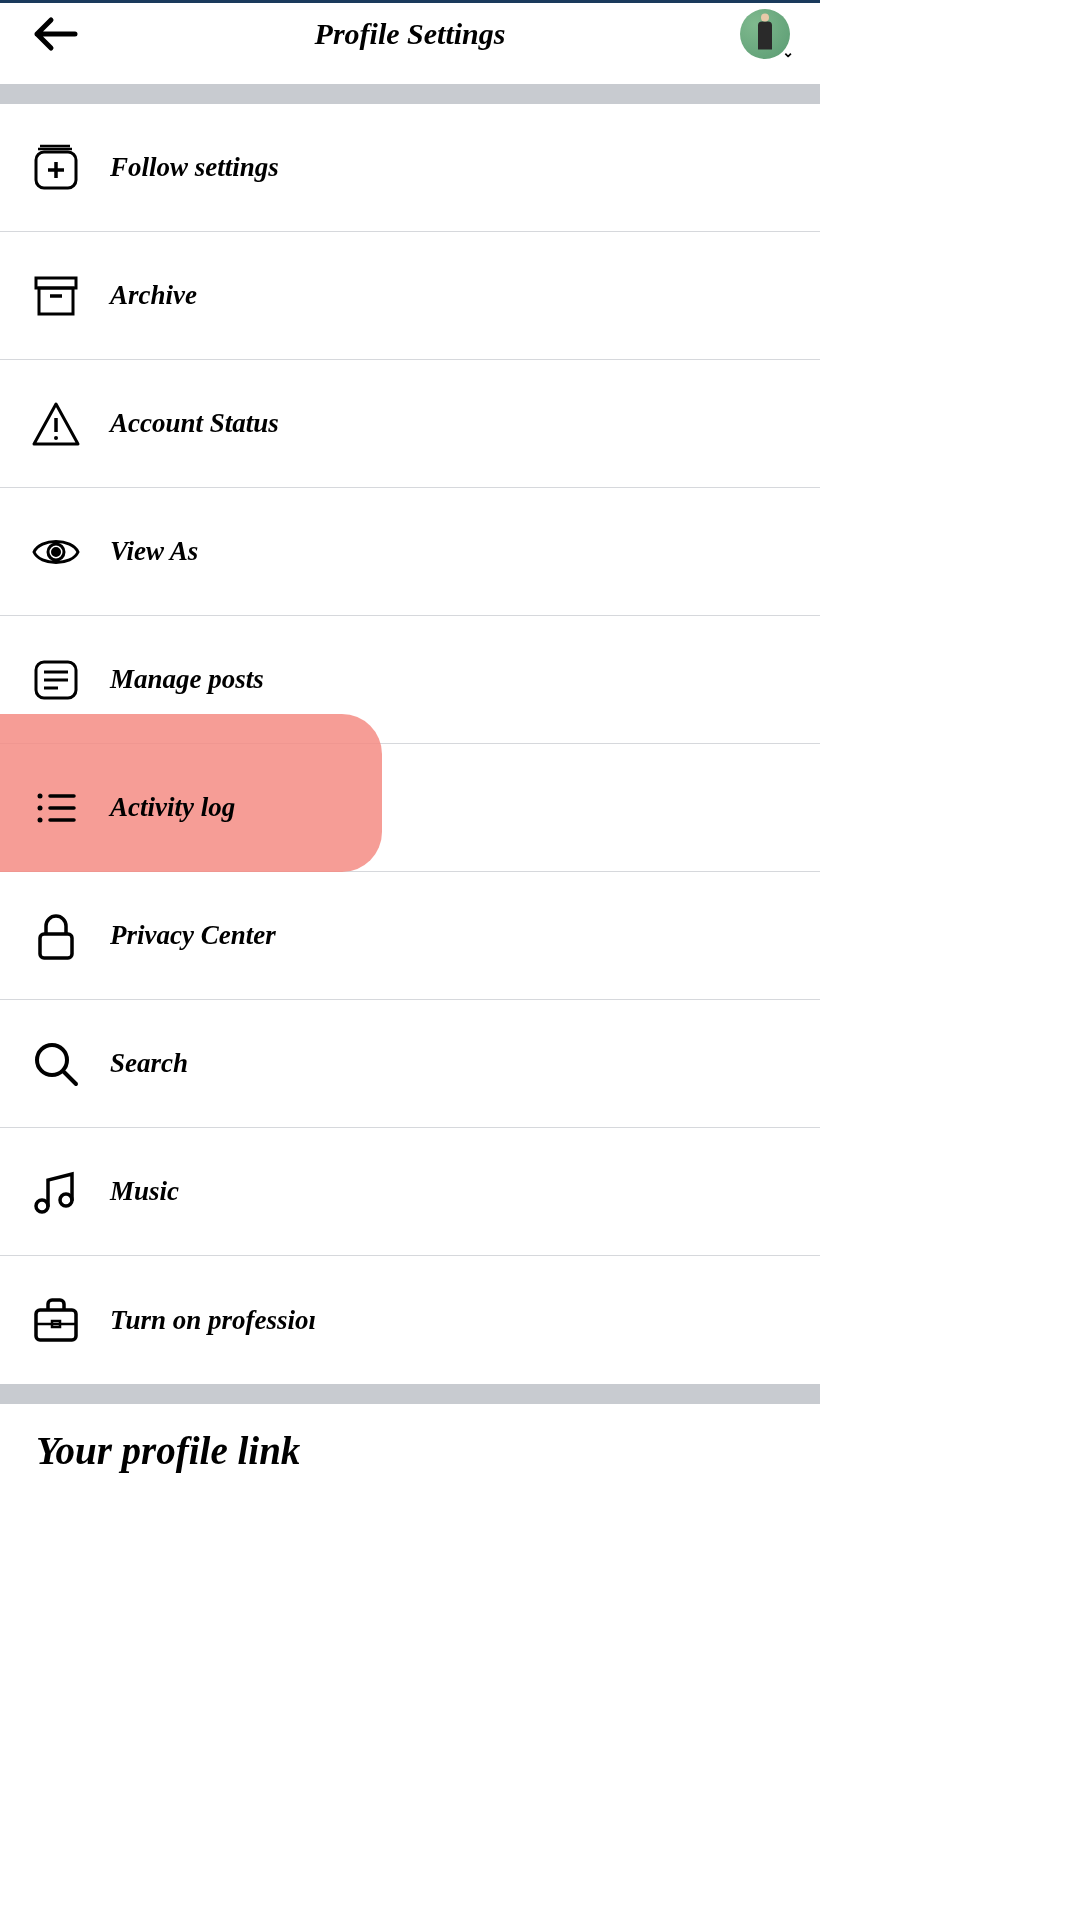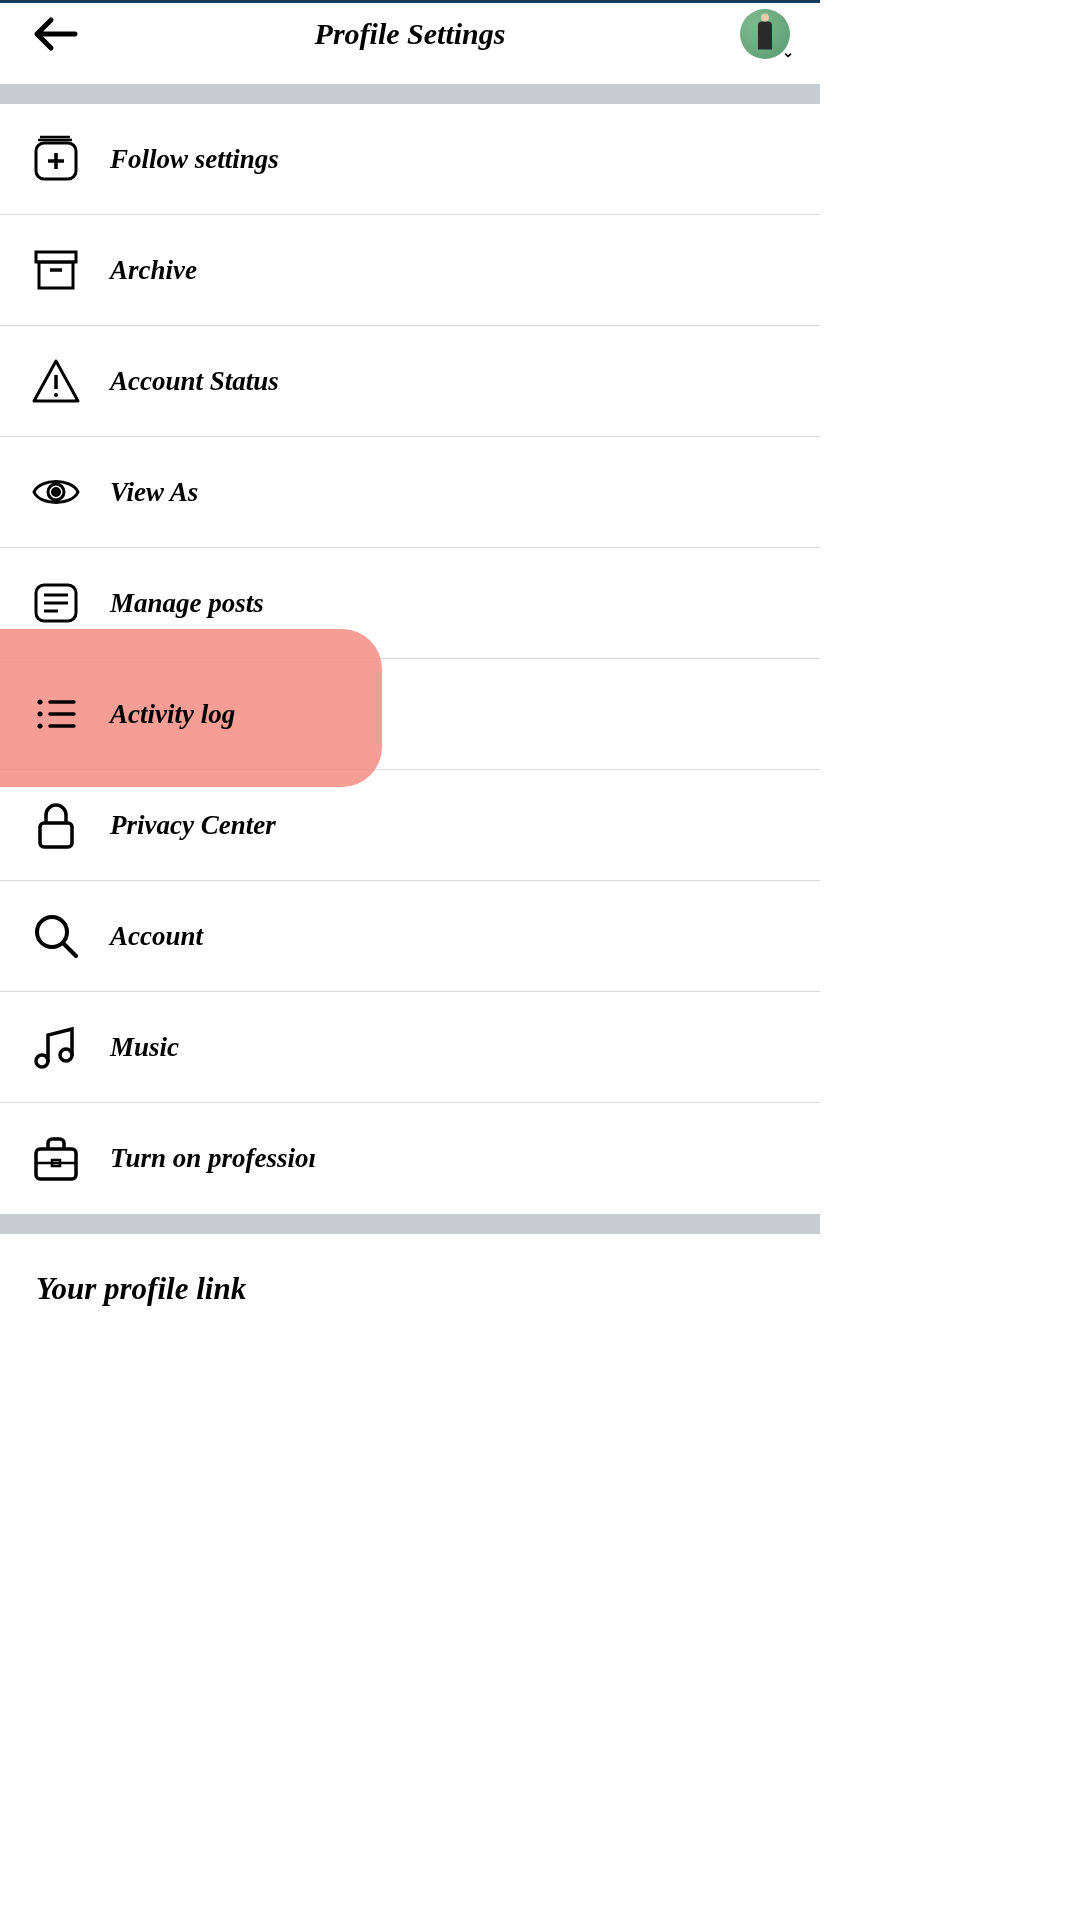--- a/index.html
+++ b/index.html
@@ -87,21 +87,21 @@
       height: 20px;
       background: #c8cbd0;
     }
     .menu-list {
       background: #fff;
     }
     .menu-item {
       display: flex;
       align-items: center;
       padding: 0 28px;
-      height: 111px;
+      height: 128px;
       border-bottom: 1px solid #d6d8dc;
       position: relative;
     }
     .menu-item:first-child {
       border-bottom: 1px solid #d6d8dc;
     }
     .menu-icon {
       width: 56px;
       height: 56px;
       display: flex;
@@ -127,23 +127,23 @@
       background: #f58c84;
       opacity: 0.85;
       border-radius: 0 40px 40px 0;
       z-index: 0;
     }
     .menu-item > *:not(.highlight) {
       position: relative;
       z-index: 1;
     }
     .section-title {
-      font-size: 31px;
-      font-weight: bold;
-      padding: 37px 36px 0 36px;
+      font-size: 39px;
+      font-weight: bold;
+      padding: 24px 36px 0 36px;
     }
   </style>
 </head>
 <body>
 
 <div class="top-bar"></div>
 
 <div class="header">
   <div class="back-arrow">
     <svg viewBox="0 0 48 40" fill="none" stroke="#000" stroke-width="5" stroke-linecap="round" stroke-linejoin="round">
@@ -241,21 +241,21 @@
     <div class="menu-label">Privacy Center</div>
   </div>
 
   <div class="menu-item">
     <div class="menu-icon">
       <svg viewBox="0 0 52 52" fill="none" stroke="#000" stroke-width="4" stroke-linecap="round">
         <circle cx="22" cy="22" r="15"></circle>
         <path d="M34 34 L46 46"></path>
       </svg>
     </div>
-    <div class="menu-label">Account</div>
+    <div class="menu-label">Search</div>
   </div>
 
   <div class="menu-item">
     <div class="menu-icon">
       <svg viewBox="0 0 52 52" fill="none" stroke="#000" stroke-width="3.5" stroke-linecap="round">
         <path d="M18 40 V14 L42 8 V34"></path>
         <circle cx="12" cy="40" r="6"></circle>
         <circle cx="36" cy="34" r="6"></circle>
       </svg>
     </div>

